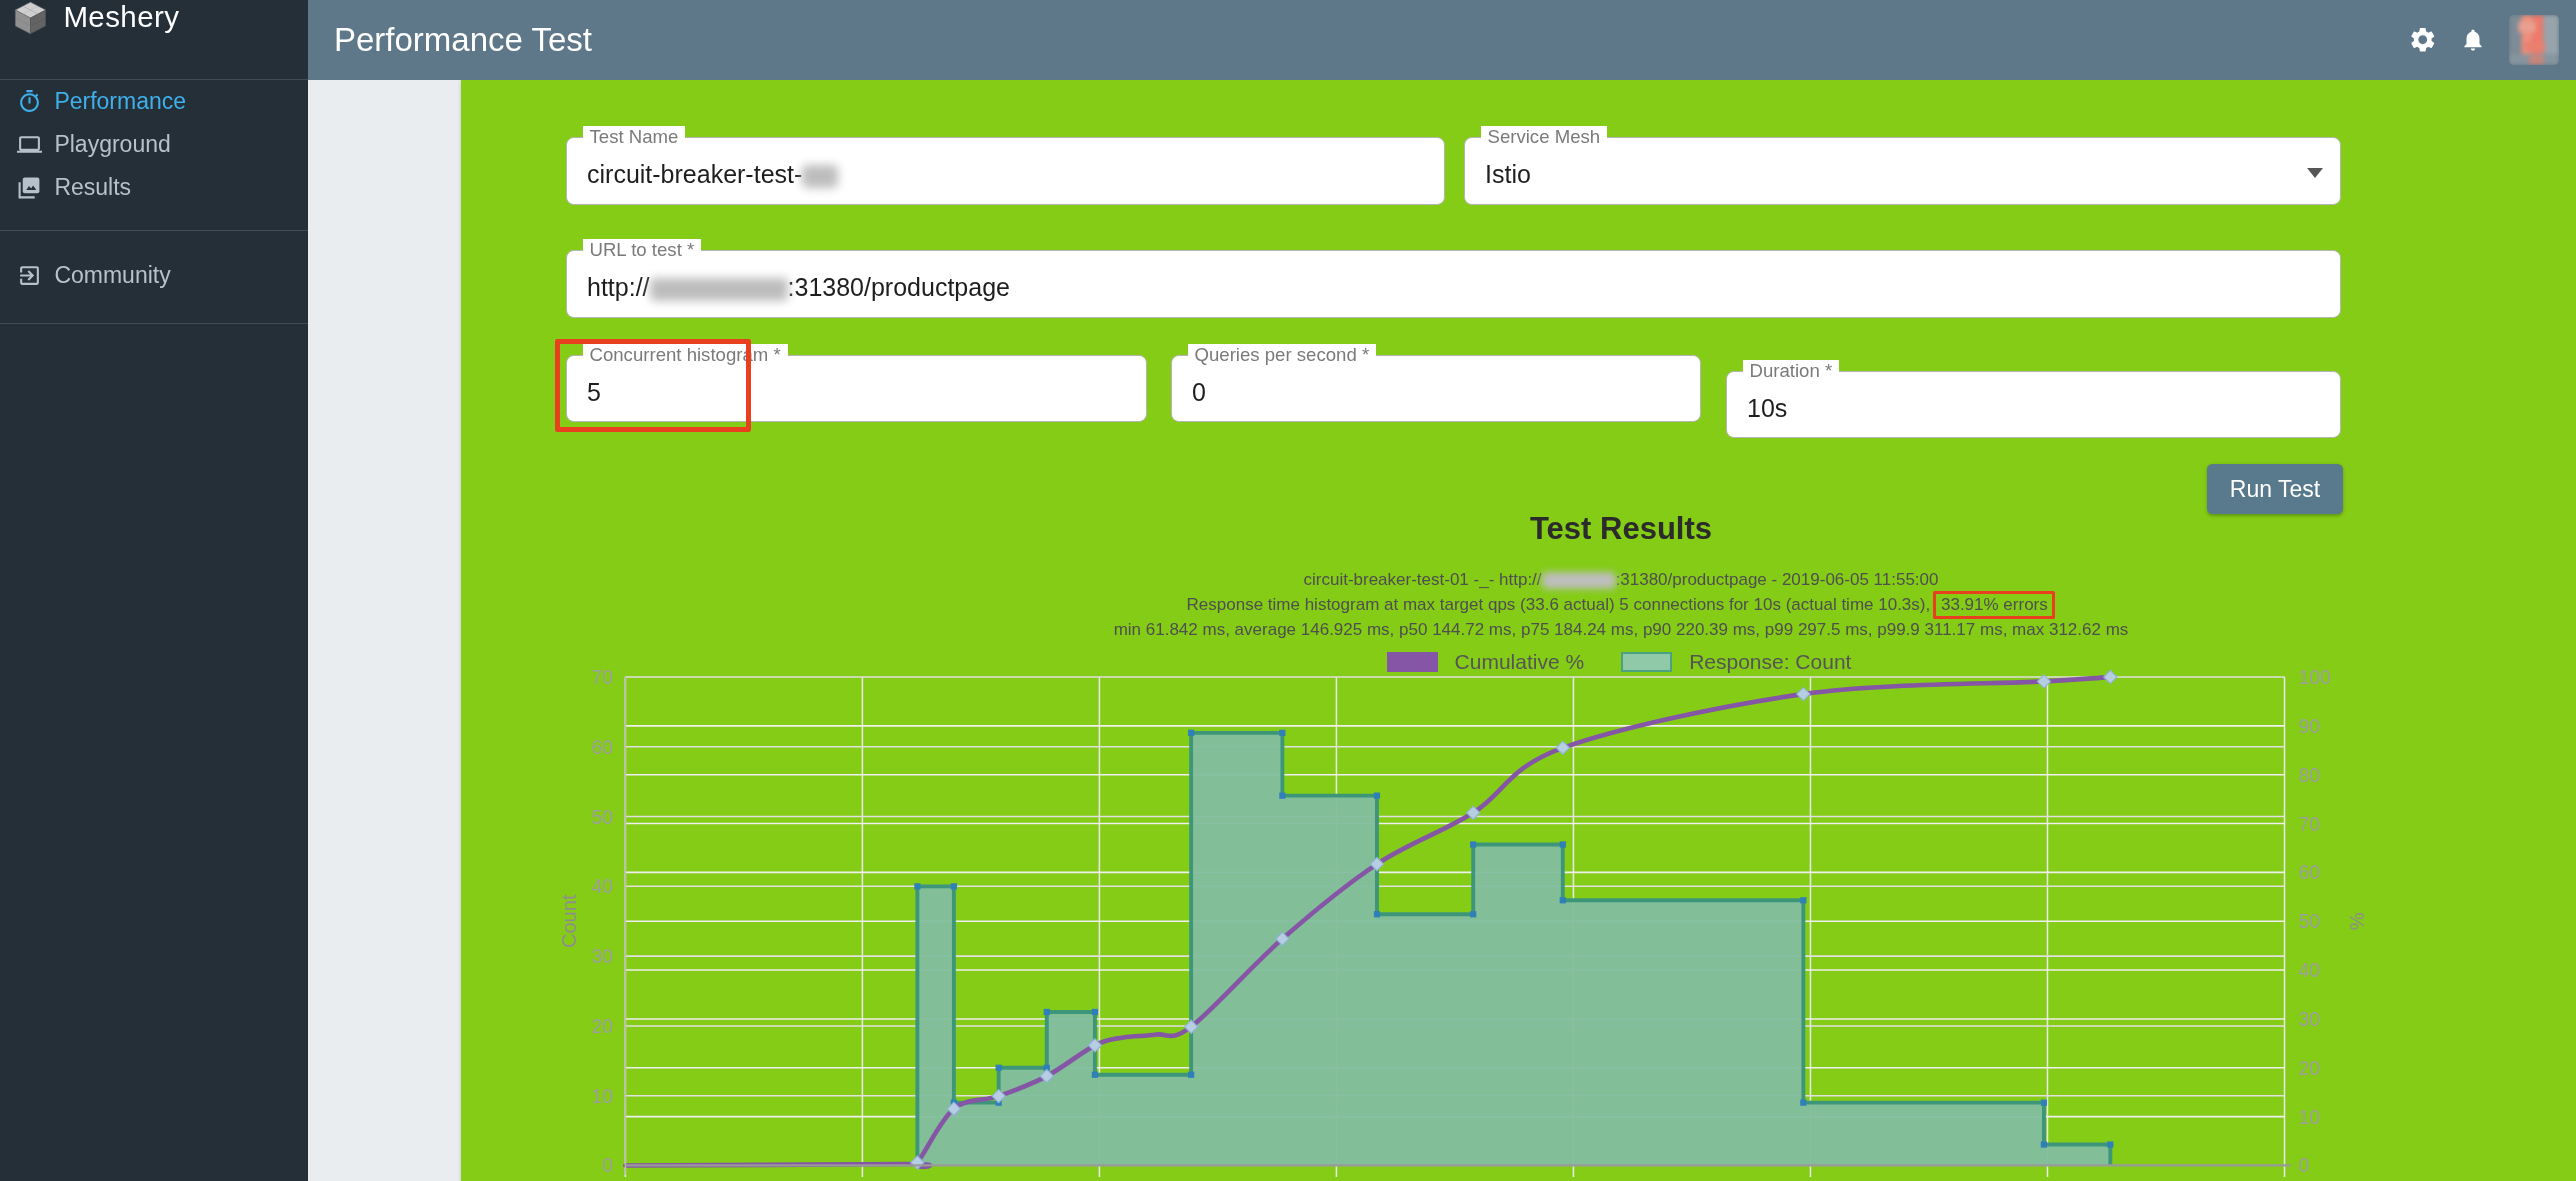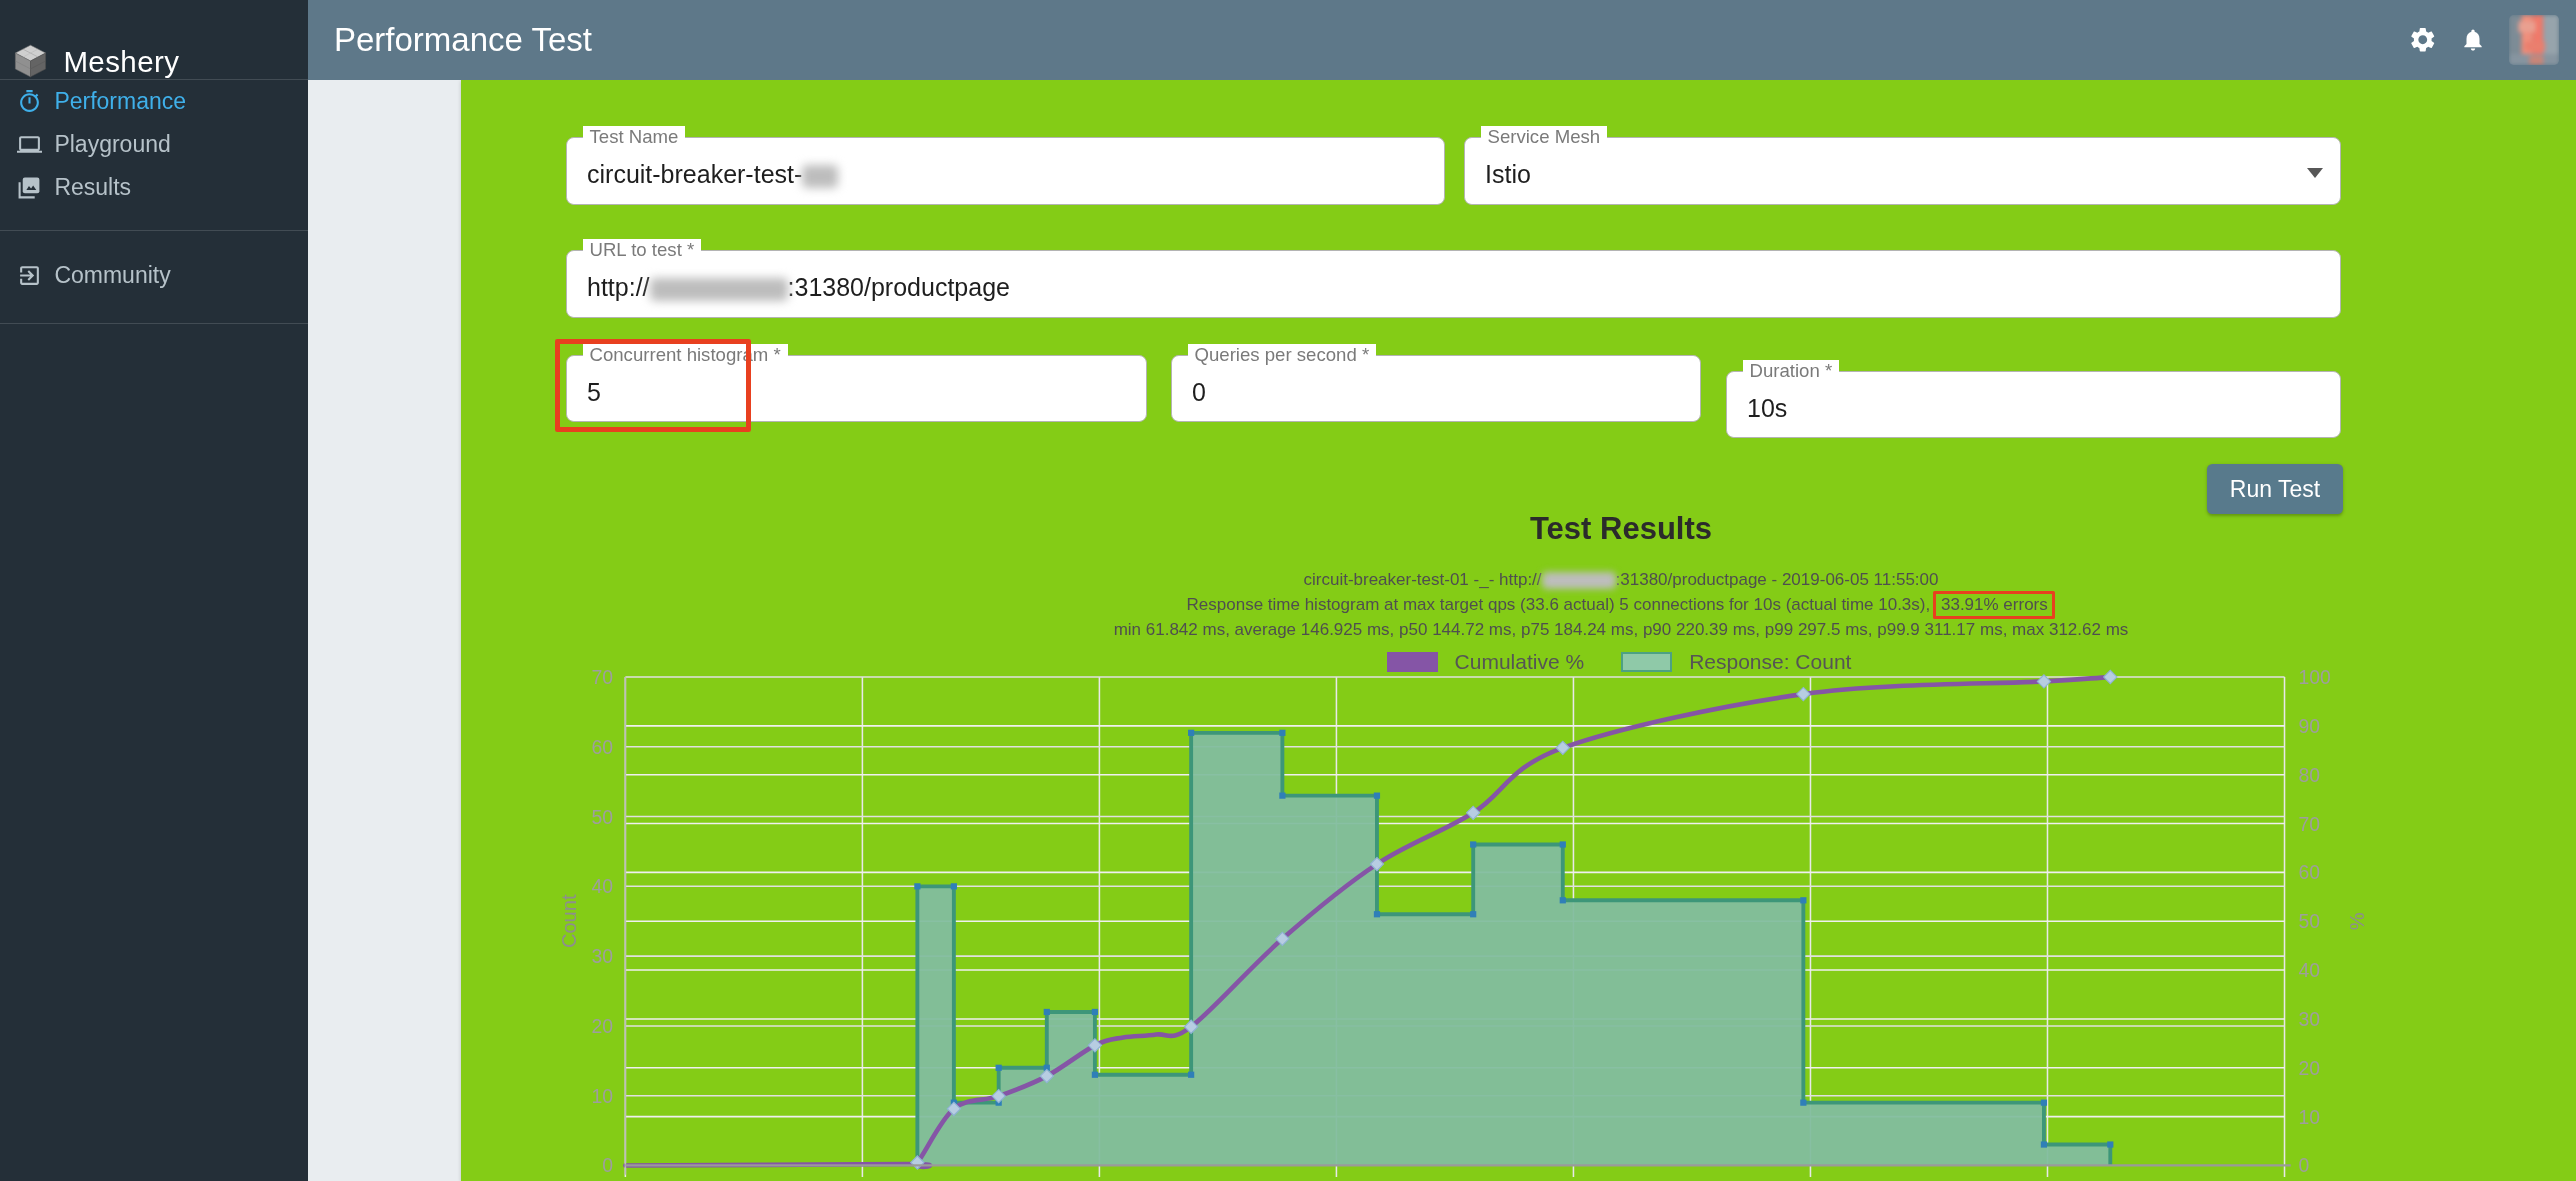--- a/index.html
+++ b/index.html
@@ -2,21 +2,21 @@
 <html style="font-size:12.4px"><head>
 <meta charset="utf-8">
 <style>
   * { margin:0; padding:0; box-sizing:border-box; }
   html,body { width:2576px; height:1182px; overflow:hidden; background:#e9edf0;
               font-family:"Liberation Sans", sans-serif; }
   .root { position:relative; width:2576px; height:1182px; }
 
   
   .sidebar { position:absolute; left:0; top:0; width:308px; height:1182px; background:#242f38; z-index:5; }
-  .logo-row { height:80px; display:flex; align-items:flex-end; padding-left:12.4px;
+  .logo-row { height:80px; display:flex; align-items:flex-start; padding-left:12.4px;
               border-bottom:0.8px solid rgba(255,255,255,.14); }
   .logo-cube { width:37px; height:36px; }
   .brand { color:#ffffff; font-size:29.5px; margin-left:14px; letter-spacing:0.4px; }
   .nav-item { height:43px; display:flex; align-items:center; padding-left:17px; cursor:pointer; }
   .nav-item .nicon { width:25px; height:25px; flex:0 0 25px; display:flex; align-items:center; }
   .nav-item .nlabel { margin-left:12.4px; font-size:23px; color:#b6c2c9; }
   .nav-item.active .nlabel { color:#3fb0ea; }
   .side-divider { border-top:0.8px solid rgba(255,255,255,.14); margin-top:21px; }
   .nav-item.community { margin-top:22.5px; }
   .side-divider.bottom { margin-top:26px; }

